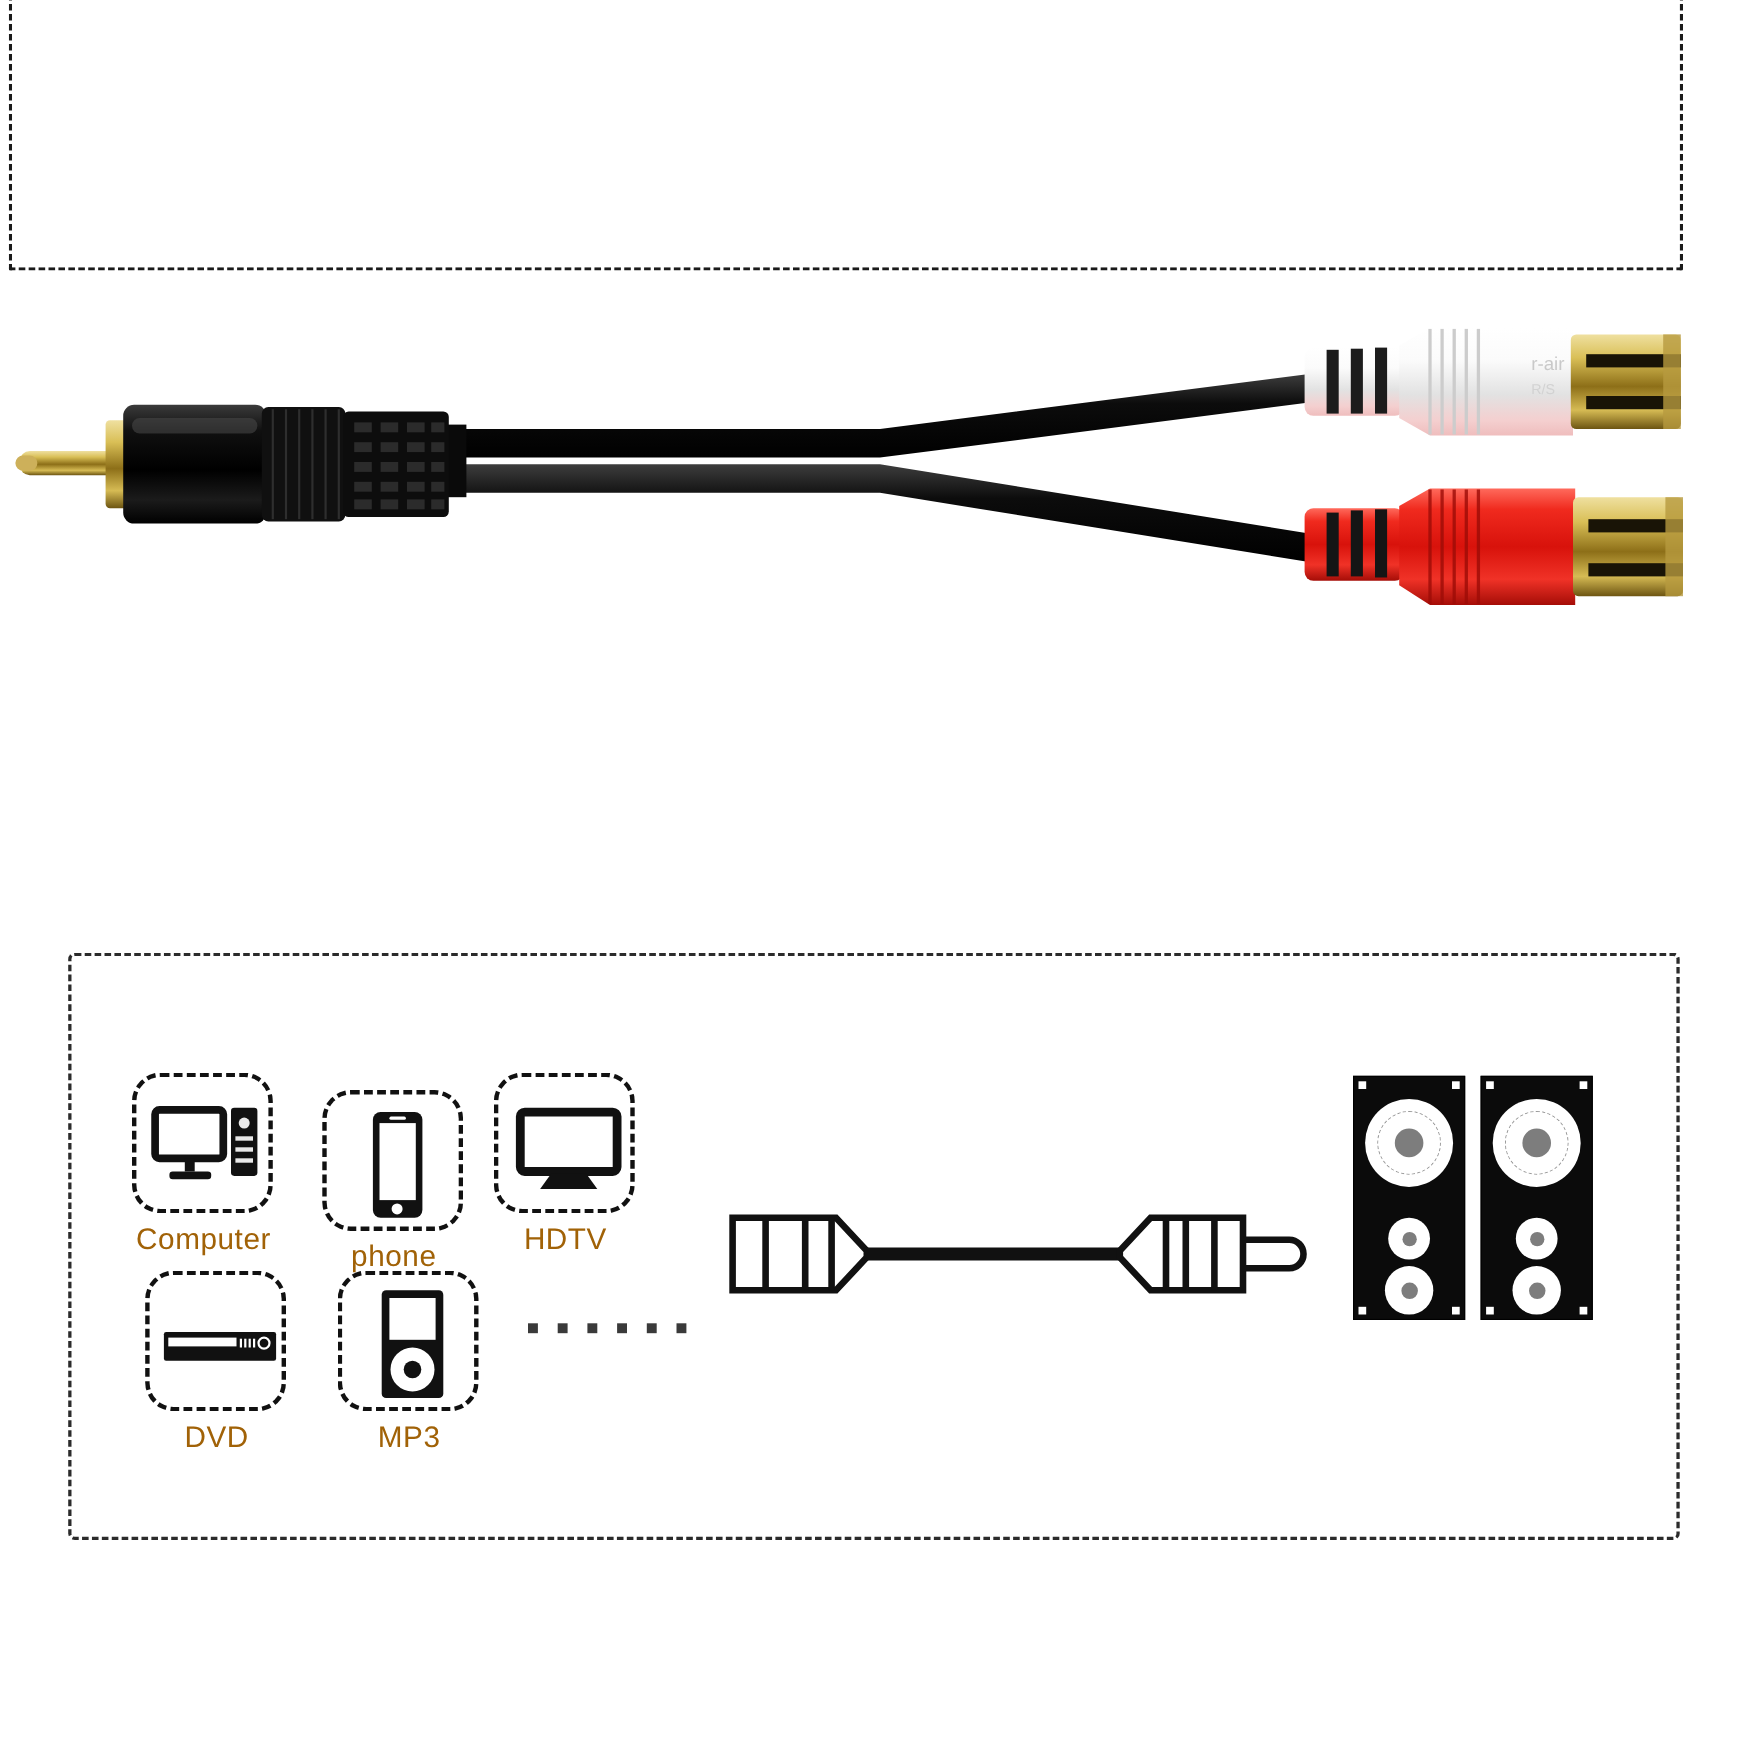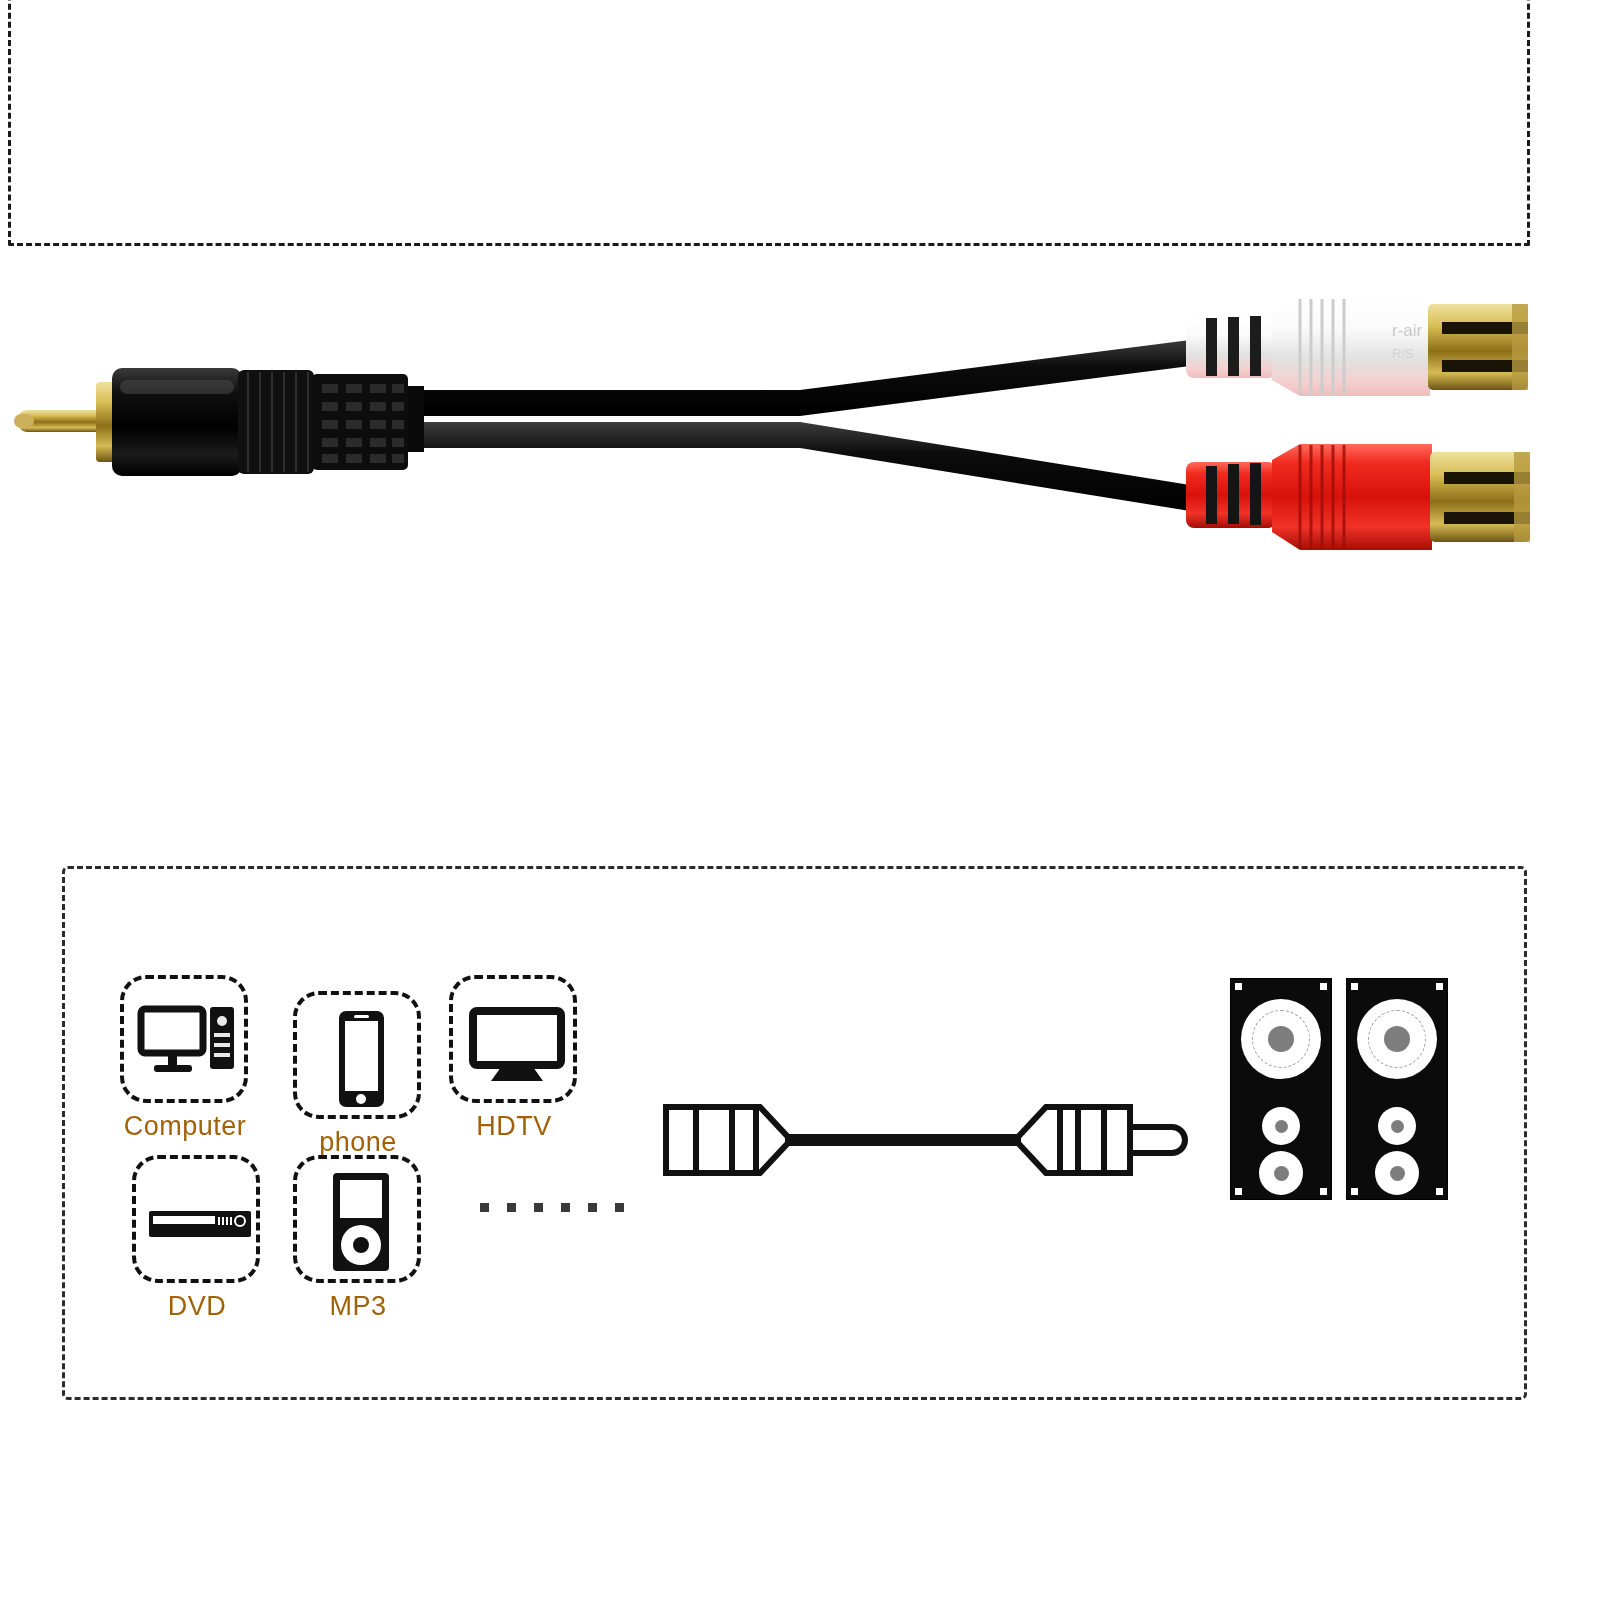--- a/index.html
+++ b/index.html
@@ -277,21 +277,21 @@
               <rect x="82" y="54" width="2" height="8"></rect>
             <rect x="86" y="54" width="2" height="8"></rect>
               <rect x="90" y="54" width="2" height="8"></rect>
           </g>
           <circle cx="100" cy="58" r="5" fill="none" stroke="#fff" stroke-width="2"></circle>
         </svg>
       </div>
       <div class="device-label">DVD</div>
     </div>
 
-    <div class="device-cell" style="left:173px;top:180px;">
+    <div class="device-cell" style="left:187px;top:180px;">
       <div class="device-tile">
         <svg width="120" height="120" viewBox="0 0 120 120" style="position:absolute;left:4px;top:4px;">
           <rect x="32" y="10" width="56" height="98" rx="4" fill="#111"></rect>
           <rect x="39" y="17" width="42" height="38" fill="#fff"></rect>
           <circle cx="60" cy="82" r="20" fill="#fff"></circle>
           <circle cx="60" cy="82" r="8" fill="#111"></circle>
         </svg>
       </div>
       <div class="device-label">MP3</div>
     </div>

